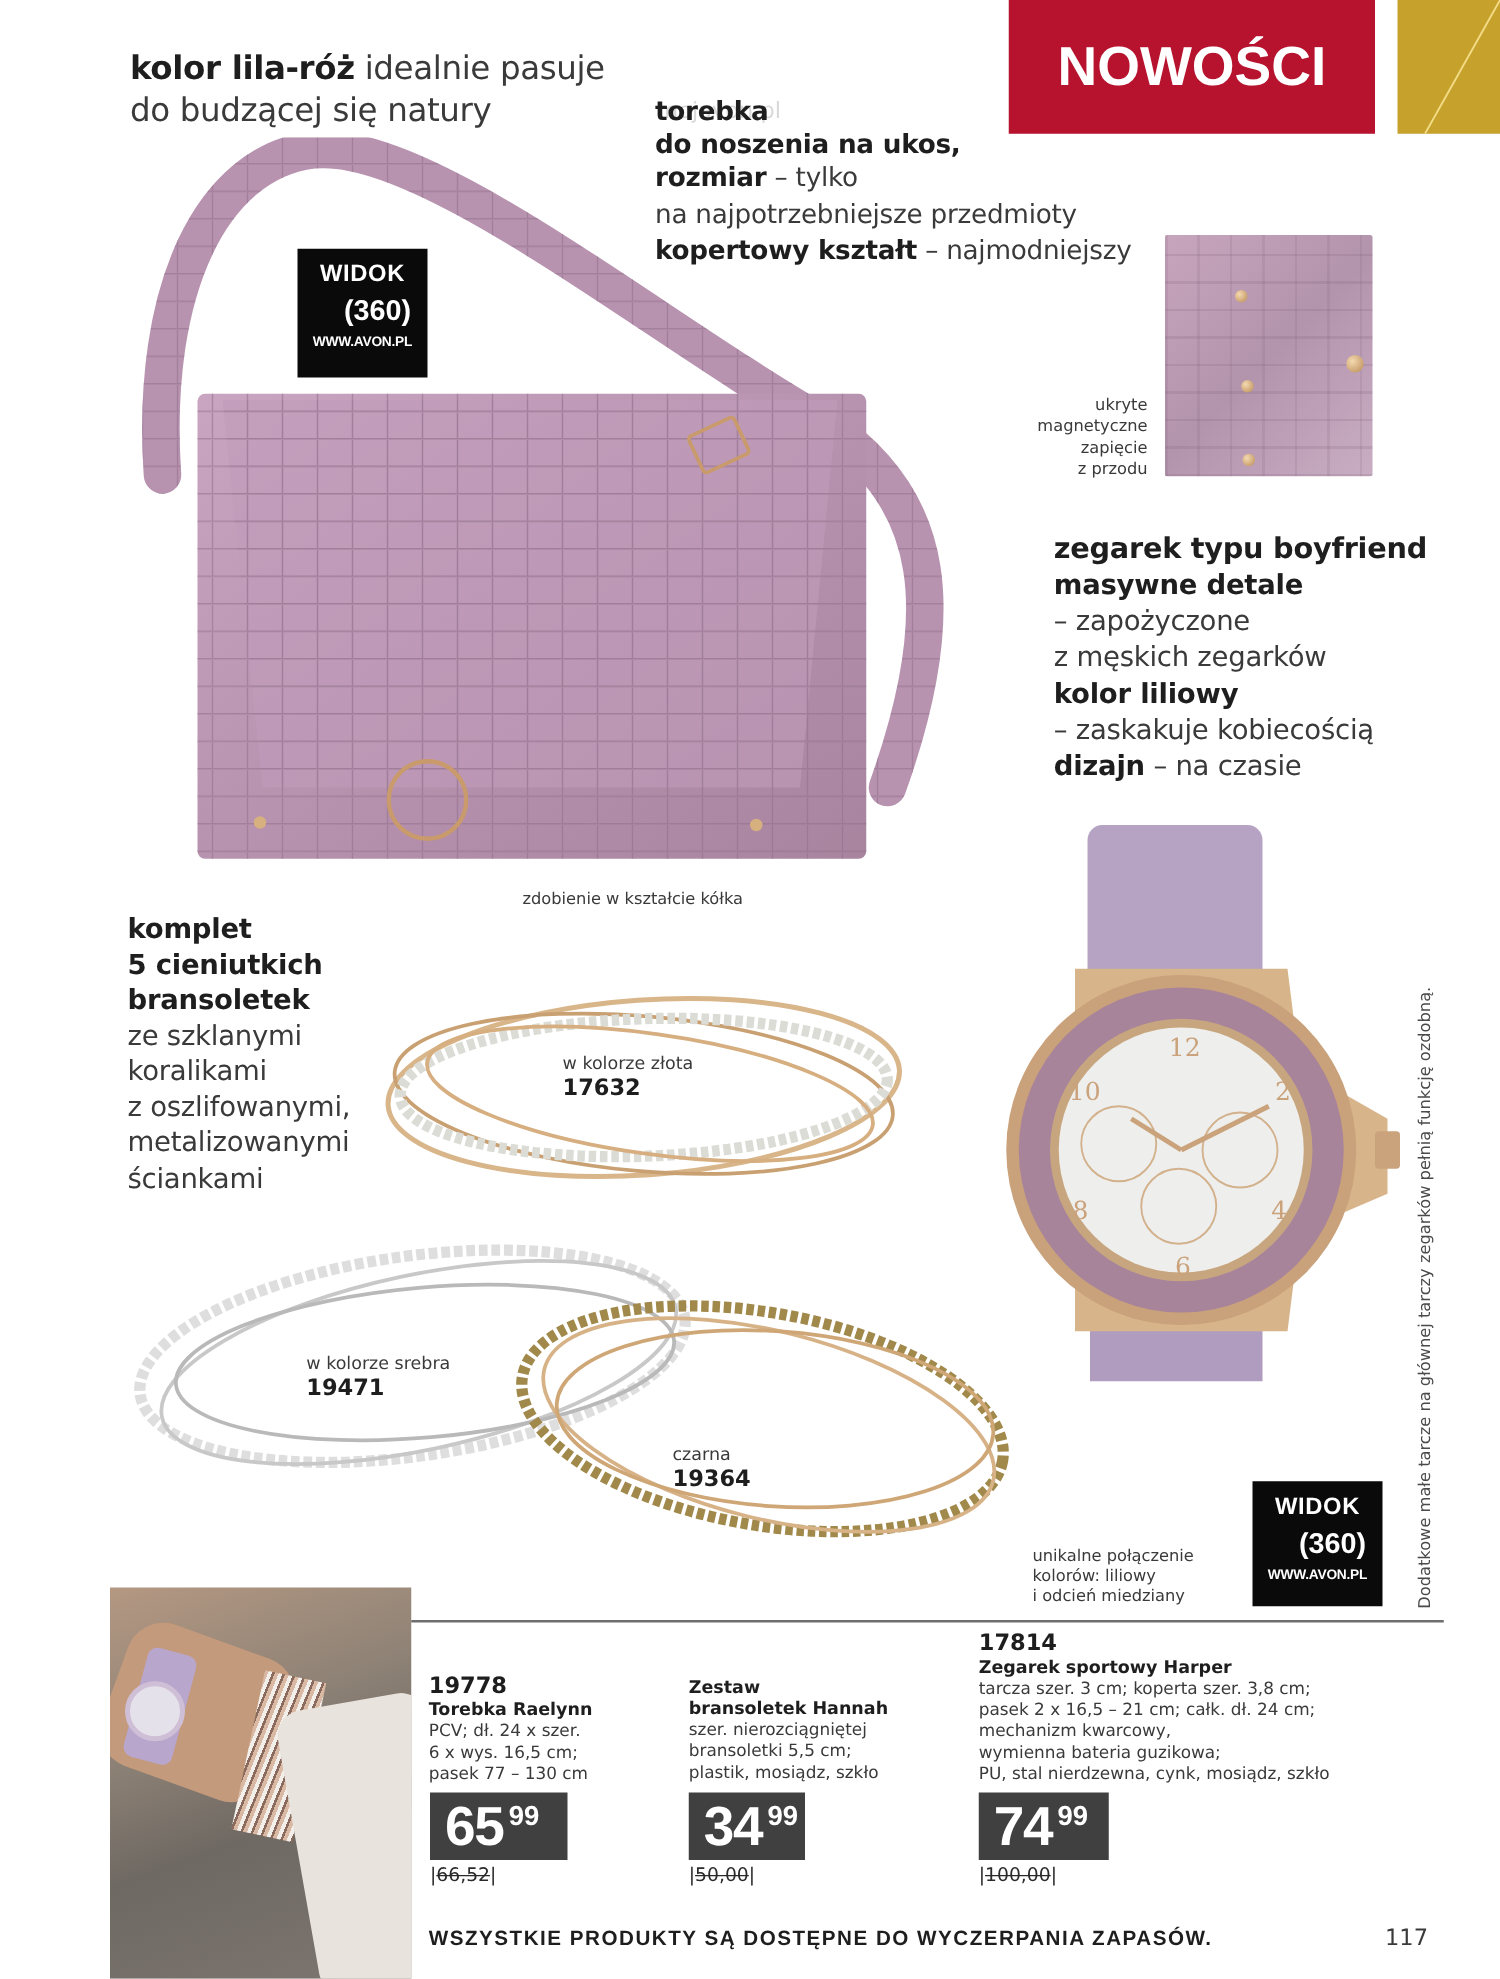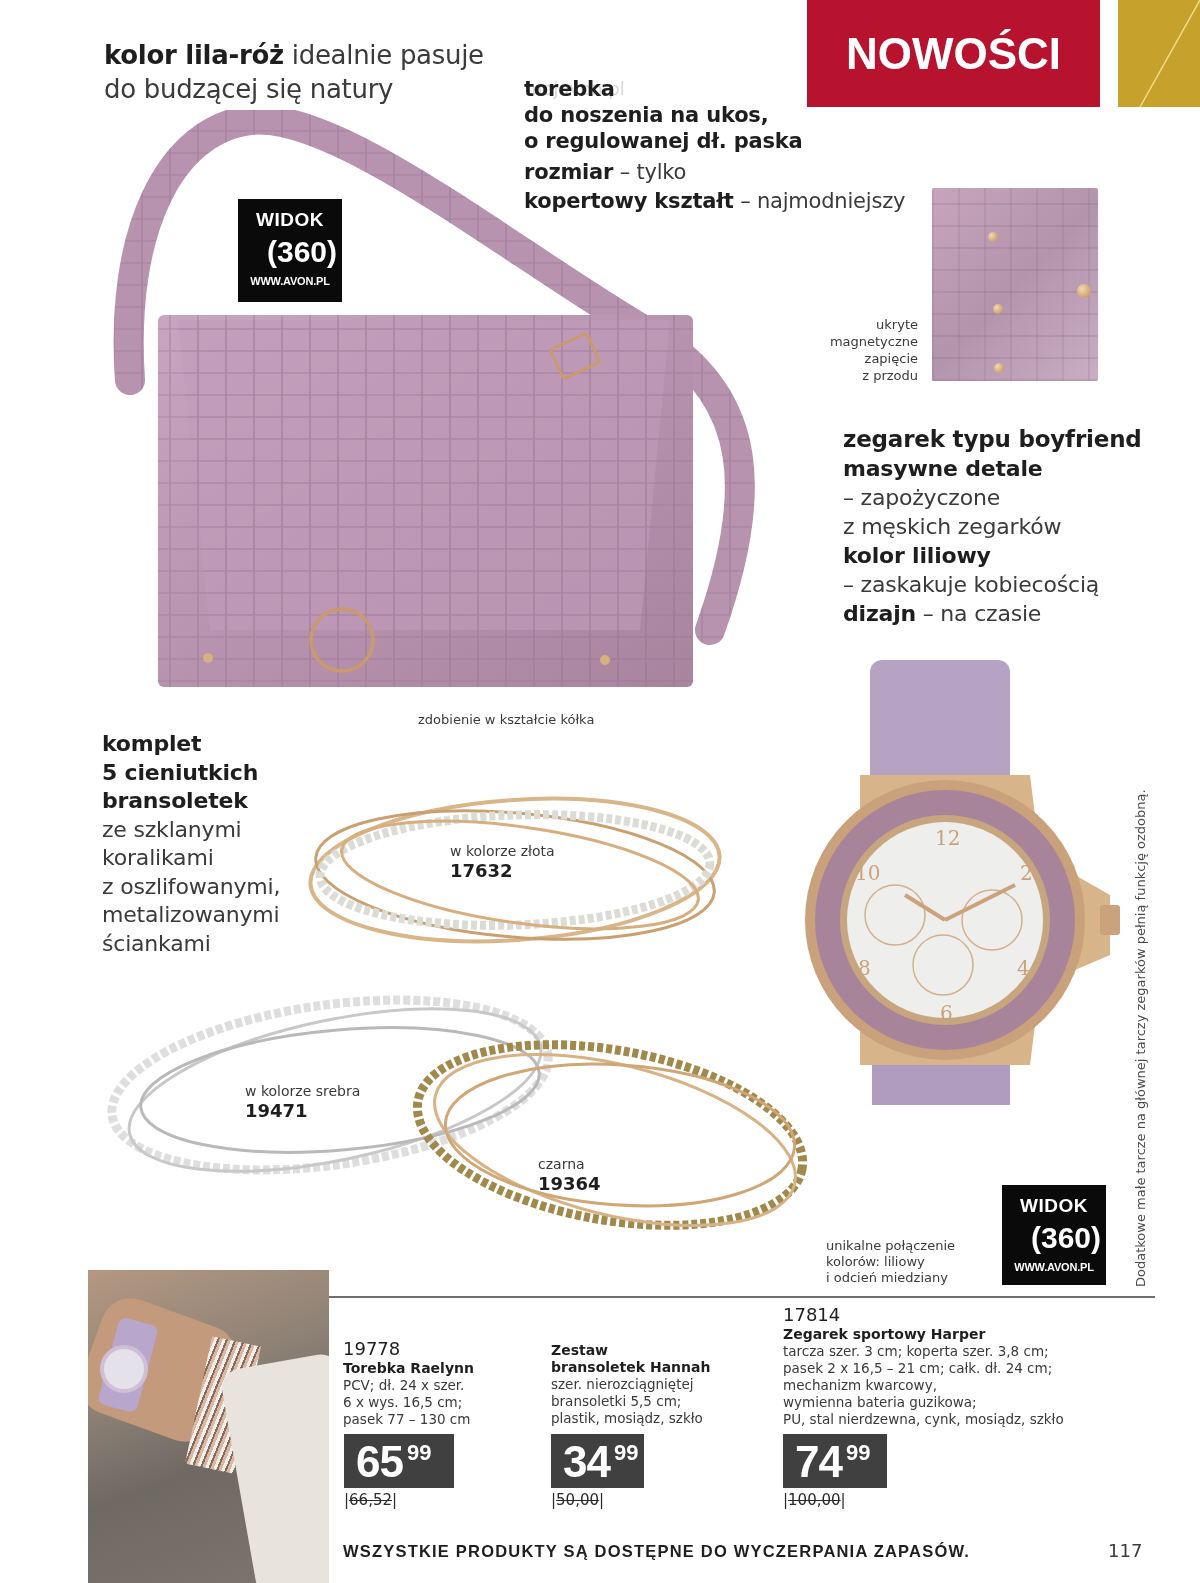--- a/index.html
+++ b/index.html
@@ -28,21 +28,21 @@
   .photo { position: absolute; }
   #bag-strap { left: 100px; top: 110px; width: 680px; height: 600px; }
   #detail { left: 932px; top: 188px; width: 166px; height: 193px; background: linear-gradient(135deg,#c7a5bd,#b394ad 50%,#c9aec3); border-radius: 2px; }
   #detail::before { content:""; position:absolute; inset:0; background:
     repeating-linear-gradient(0deg, rgba(120,90,115,.18) 0 2px, transparent 2px 22px),
     repeating-linear-gradient(90deg, rgba(120,90,115,.15) 0 2px, transparent 2px 26px); }
   .stud { position:absolute; width:10px; height:10px; border-radius:50%; background: radial-gradient(circle at 35% 35%, #f4d9b0, #b98a55); }
 
   .widok { position: absolute; width: 106px; height: 106px; background: #0a0a0a; color: #fff; text-align: center; }
   .widok .w1 { font-family: "Liberation Sans", sans-serif; font-weight: bold; font-size: 19px; margin-top: 10px; letter-spacing: 0.5px; }
-  .widok .w2 { font-family: "Liberation Sans", sans-serif; font-weight: bold; font-size: 30px; margin-top: 4px; padding-left: 24px; }
+  .widok .w2 { font-family: "Liberation Sans", sans-serif; font-weight: bold; font-size: 23px; margin-top: 4px; padding-left: 24px; }
   .widok .w3 { font-family: "Liberation Sans", sans-serif; font-weight: bold; font-size: 11px; margin-top: 6px; letter-spacing: -0.2px; }
 
   #magnet { left: 780px; top: 316px; width: 138px; text-align: right; font-size: 13px; line-height: 17px; color: #3a3a3a; }
 
   #watchdesc { left: 843px; top: 425px; width: 320px; font-size: 22px; line-height: 29px; letter-spacing: -0.2px; }
 
   #ringnote { left: 418px; top: 712px; font-size: 13px; color: #3a3a3a; }
 
   #setdesc { left: 102px; top: 730px; width: 230px; font-size: 22px; line-height: 28.5px; letter-spacing: -0.2px; }
 
@@ -52,21 +52,21 @@
   #watch-img { left: 800px; top: 655px; width: 320px; height: 450px; }
   #uniq { left: 826px; top: 1238px; width: 170px; font-size: 13px; line-height: 16px; color: #3a3a3a; }
 
   #sidenote { left: 1133px; top: 1287px; width: 580px; transform-origin: 0 0; transform: rotate(-90deg); font-size: 13px; color: #4a4a4a; white-space: nowrap; }
 
   
   #lifestyle { left: 88px; top: 1270px; width: 241px; height: 313px; overflow: hidden; background: linear-gradient(160deg,#b49882 0%,#8e8276 35%,#6f6963 60%,#7d7670 100%); }
   #divider { left: 329px; top: 1296px; width: 826px; height: 2px; background: #6e6e6e; }
 
   .prod { position: absolute; }
-  .prod .code { font-size: 18px; font-weight: normal; color: #1e1e1e; line-height: 22px; }
+  .prod .code { font-size: 18px; font-weight: bold; color: #1e1e1e; line-height: 22px; }
   .prod .name { font-size: 14px; font-weight: bold; color: #1e1e1e; line-height: 17px; }
   .prod .spec { font-size: 13.5px; color: #3a3a3a; line-height: 17px; }
   .price { position: absolute; height: 54px; background: #404040; color: #fff; display: flex; align-items: flex-start; padding: 4px 8px 0 12px; }
   .price .int { font-family: "Liberation Sans", sans-serif; font-weight: bold; font-size: 44px; line-height: 48px; letter-spacing: -1px; }
   .price .dec { font-family: "Liberation Sans", sans-serif; font-weight: bold; font-size: 22px; line-height: 26px; margin-left: 4px; margin-top: 2px; }
   .old { position: absolute; font-size: 15px; color: #2a2a2a; }
   .old .v { text-decoration: line-through; }
 
   #footer { left: 343px; top: 1542px; font-family: "Liberation Sans", sans-serif; font-weight: bold; font-size: 16.5px; color: #1e1e1e; letter-spacing: 1.2px; }
   #pagenum { left: 1108px; top: 1540px; font-size: 18px; color: #3a3a3a; }
@@ -86,22 +86,22 @@
   <svg width="82" height="107">
       <line x1="82" y1="0" x2="22" y2="107" stroke="#f3dc86" stroke-width="1.5"></line>
     </svg>
 </div>
 
 <div id="watermark" class="abs">mojavon.pl</div>
 
 <div id="bagdesc" class="abs">
   <div class="t">torebka</div>
   <div class="t">do noszenia  na ukos,</div>
-  <div class="t" style="margin-bottom:4px">o regulowanej dł. paska</div>
   <div class="l"><span class="b">rozmiar</span><span> – tylko</span></div>
+  <div class="l"><span>na najpotrzebniejsze przedmioty</span></div>
   <div class="l"><span class="b">kopertowy kształt</span><span> – najmodniejszy</span></div>
 </div>
 
 <div id="bag-strap" class="photo">
   <svg width="680" height="600" viewBox="0 0 680 600">
     <defs>
       <linearGradient id="bagg" x1="0" y1="0" x2="1" y2="1">
         <stop offset="0" stop-color="#c9a5c1"></stop>
           <stop offset="0.5" stop-color="#b893b0"></stop>
           <stop offset="1" stop-color="#a8849f"></stop>

